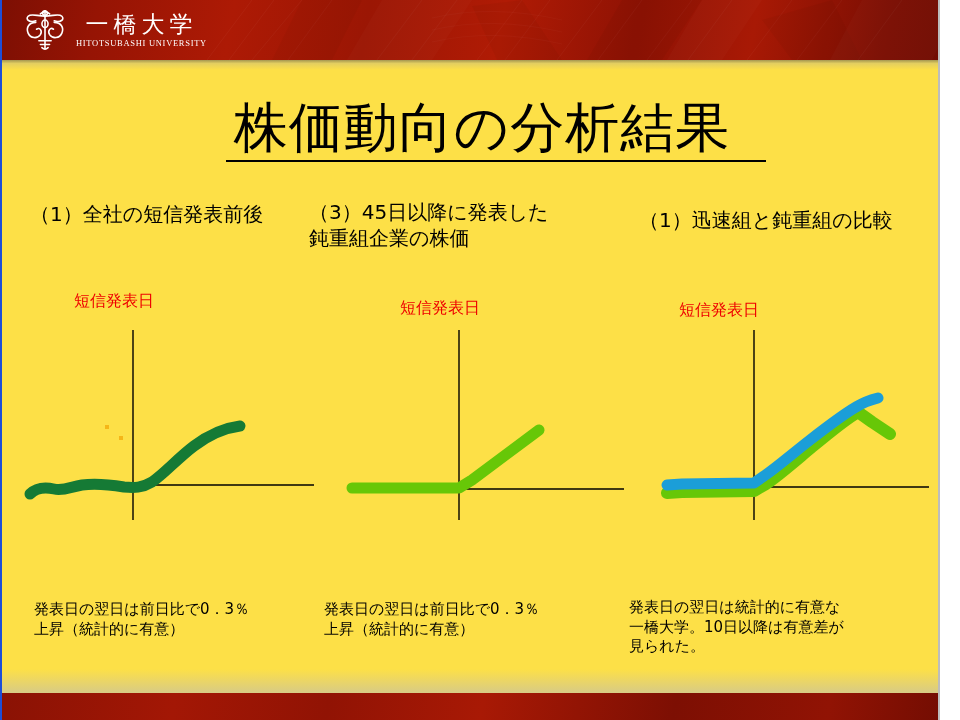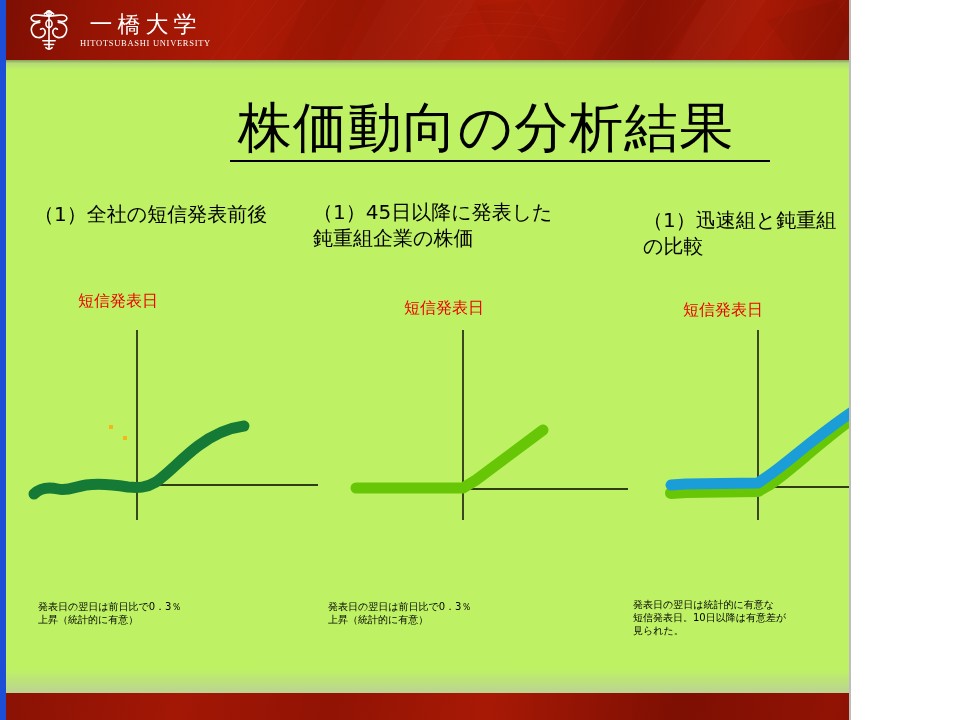--- a/index.html
+++ b/index.html
@@ -2,26 +2,26 @@
 <html><head>
 <meta charset="utf-8">
 <style>
   html, body {
     margin: 0;
     padding: 0;
     background: #ffffff;
   }
   #slide {
     position: relative;
-    width: 851px;
+    width: 940px;
     height: 720px;
-    background: #bef264;
+    background: #fde047;
     overflow: hidden;
     font-family: "Liberation Sans", "DejaVu Sans", sans-serif;
-    border-left: 6px solid #1d4ed8;
+    border-left: 2px solid #1d4ed8;
     border-right: 2px solid #bdbdbd;
     box-sizing: border-box;
   }
 
   
   .header-band {
     position: absolute;
     left: 0; top: 0;
     width: 960px; height: 60px;
     background: linear-gradient(100deg,
@@ -142,21 +142,21 @@
   .chart-svg {
     position: absolute;
   }
   #chart1-svg { left: 10px;  top: 330px; }
   #chart2-svg { left: 330px; top: 330px; }
   #chart3-svg { left: 640px; top: 330px; }
 
   
   .caption {
     position: absolute;
-    font-size: 10px;
+    font-size: 15px;
     color: #000000;
     line-height: 1.30;
     font-family: "DejaVu Sans", "Liberation Sans", sans-serif;
     white-space: pre-line;
   }
   #cap1 { left: 32px;  top: 600px; width: 290px; }
   #cap2 { left: 322px; top: 600px; width: 290px; }
   #cap3 { left: 627px; top: 598px; width: 300px; }
 </style>
 </head>
@@ -243,21 +243,21 @@
              C152 144 166 128 182 116
              C198 104 212 98 228 96" fill="none" stroke="#157a35" stroke-width="11" stroke-linecap="round" stroke-linejoin="round"></path>
 
     <rect x="93" y="95" width="4" height="4" fill="#f5b618"></rect>
     <rect x="107" y="106" width="4" height="4" fill="#f5b618"></rect>
   </svg>
 
   <div class="caption" id="cap1">発表日の翌日は前日比で0．3％
 上昇（統計的に有意）</div>
 
-  <div class="sec-head" id="sec2-head">（1）45日以降に発表した
+  <div class="sec-head" id="sec2-head">（3）45日以降に発表した
 鈍重組企業の株価</div>
   <div class="axis-label" id="lab2">短信発表日</div>
 
   <svg class="chart-svg" id="chart2-svg" width="310" height="190" viewBox="0 0 310 190">
     <line x1="127" y1="0" x2="127" y2="190" stroke="#000000" stroke-width="1.4"></line>
     <line x1="127" y1="159" x2="292" y2="159" stroke="#000000" stroke-width="1.4"></line>
     <path d="M20 158 L127 158 L140 150 L207 100" fill="none" stroke="#67c707" stroke-width="11" stroke-linecap="round" stroke-linejoin="round"></path>
   </svg>
 
   <div class="caption" id="cap2">発表日の翌日は前日比で0．3％
@@ -275,19 +275,19 @@
              C188 102 204 89 216 82
              L230 92 L248 104" fill="none" stroke="#67c707" stroke-width="12" stroke-linecap="round" stroke-linejoin="round"></path>
 
     <path d="M25 155 L40 154 L112 153 L122 146
              C134 138 150 124 168 110
              C186 96 202 84 214 77
              C222 72 228 70 236 68" fill="none" stroke="#1b9ed8" stroke-width="11" stroke-linecap="round" stroke-linejoin="round"></path>
   </svg>
 
   <div class="caption" id="cap3">発表日の翌日は統計的に有意な
-短信発表日。10日以降は有意差が
+一橋大学。10日以降は有意差が
 見られた。</div>
 
   <div class="footer-fade"></div>
   <div class="footer-band"></div>
 
 </div>
 
 </body></html>

